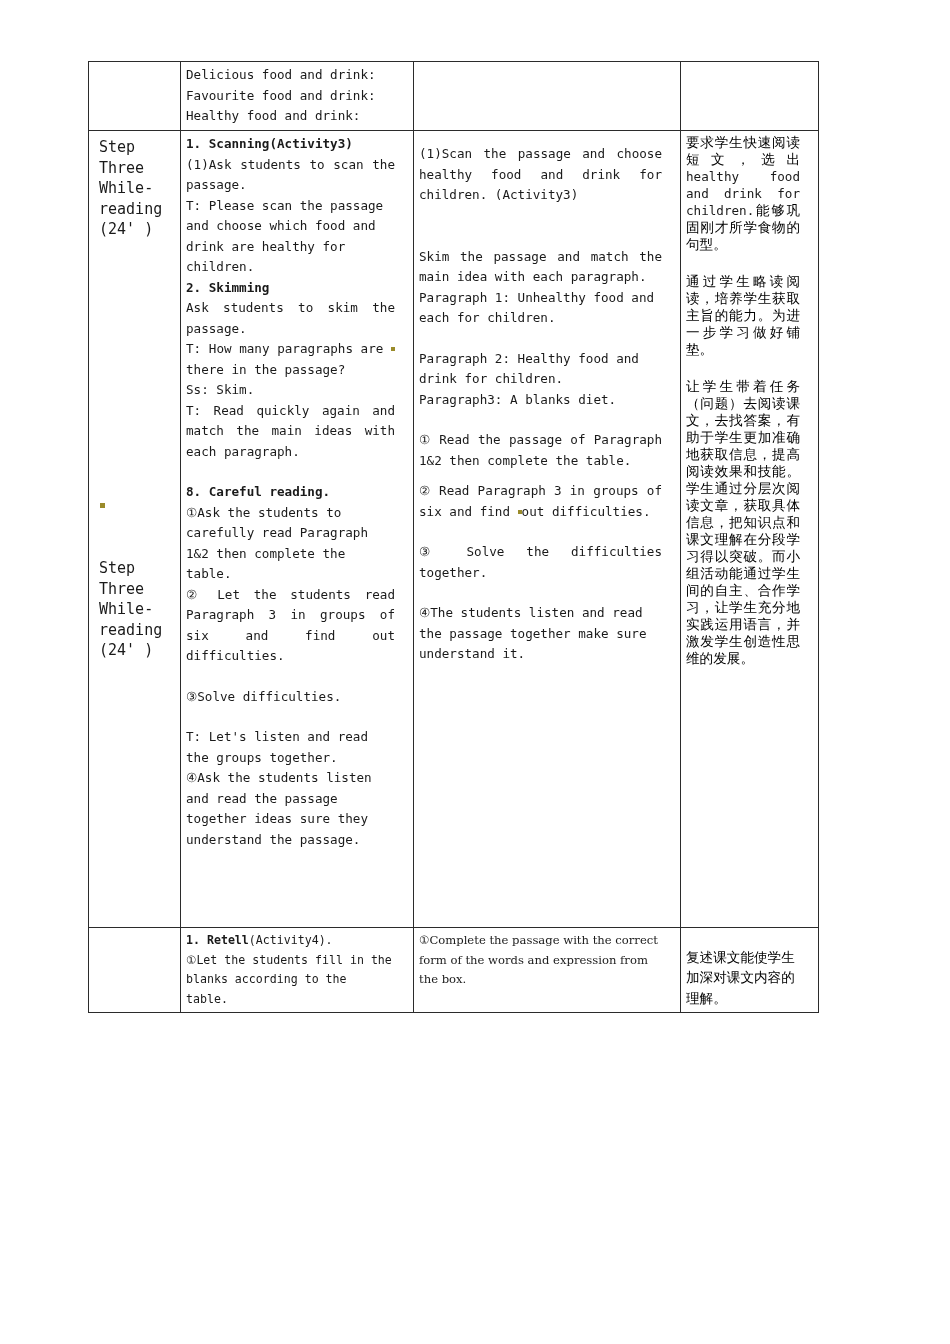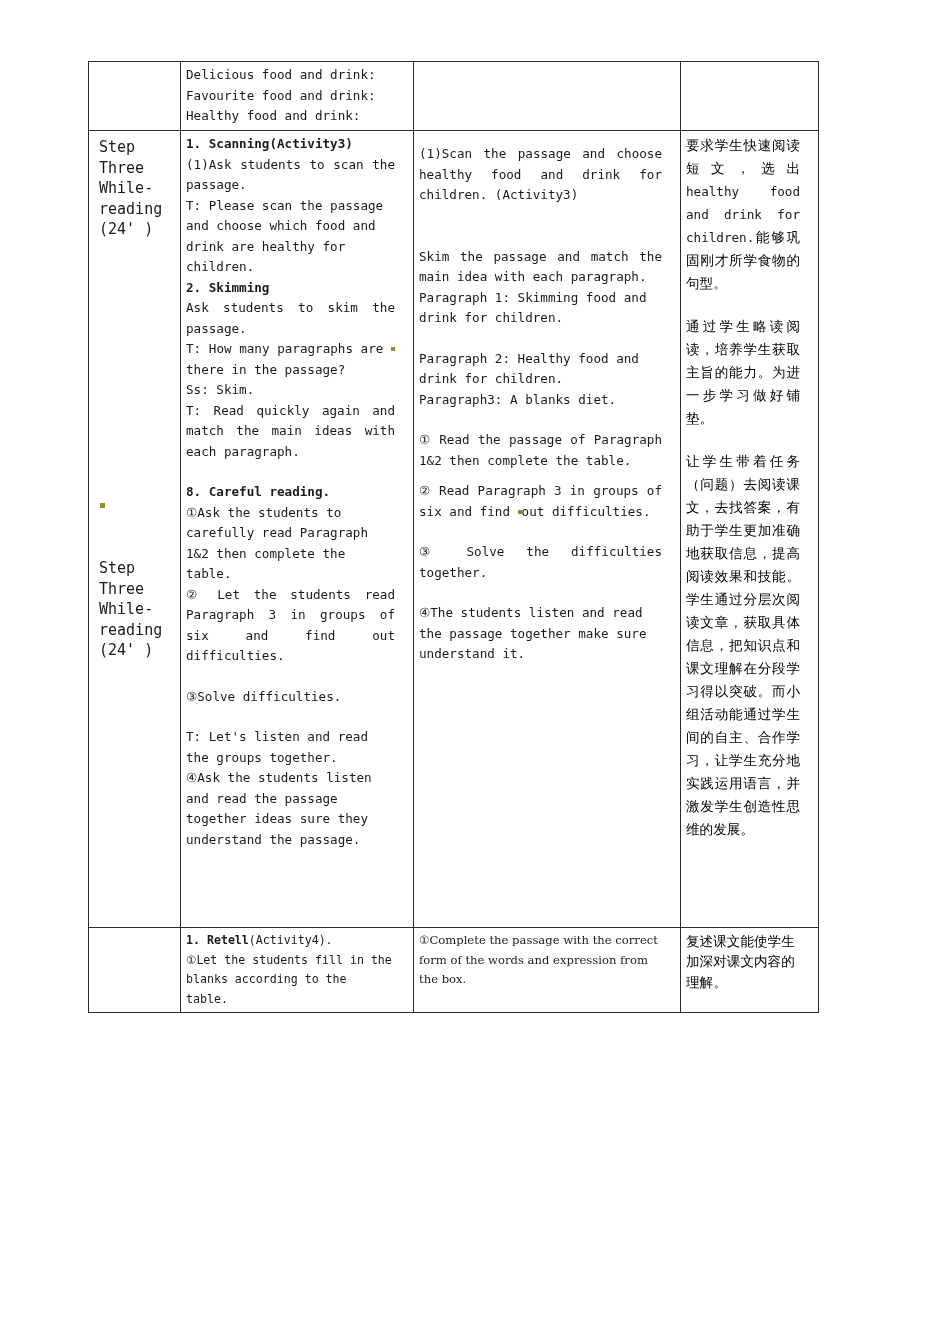--- a/index.html
+++ b/index.html
@@ -59,21 +59,21 @@
   .step-label {
     font-family: "DejaVu Sans Mono", "Liberation Mono", monospace;
     font-size: 15px;
     line-height: 20.5px;
     color: #1a1a1a;
     white-space: pre-wrap;
   }
   .cn {
     font-family: "DejaVu Sans", "Liberation Sans", sans-serif;
     font-size: 13.6px;
-    line-height: 23px;
+    line-height: 17px;
     color: #000000;
     text-align: justify;
     text-align-last: left;
     white-space: pre-wrap;
   }
   .cn .lat {
     font-family: "DejaVu Sans Mono", "Liberation Mono", monospace;
     font-size: 12.6px;
     color: #1a1a1a;
   }
@@ -83,20 +83,21 @@
     line-height: 19.6px;
     color: #1a1a1a;
     white-space: pre-wrap;
   }
   .small-cn {
     font-family: "DejaVu Sans", "Liberation Sans", sans-serif;
     font-size: 13.6px;
     line-height: 20.4px;
     color: #000000;
     white-space: pre-wrap;
+    margin-top: 16px;
   }
   .gap { display: block; height: 20px; }
   .gap-sm { display: block; height: 10px; }
   .gap-lg { display: block; height: 41px; }
 
   
   .mark {
     display: inline-block;
     width: 4px;
     height: 4px;
@@ -185,21 +186,21 @@
           <span class="gap"></span>
           <div class="en">T: Let's listen and read the groups together.</div>
           <div class="en">④Ask the students listen and read the passage together ideas sure they understand the passage.</div>
         </td>
 
         <td>
           <span class="gap-sm"></span>
           <div class="en en-just">(1)Scan the passage and choose healthy food and drink for children. (Activity3)</div>
           <span class="gap-lg"></span>
           <div class="en en-just">Skim the passage and match the main idea with each paragraph.</div>
-          <div class="en">Paragraph 1: Skimming food and drink for children.</div>
+          <div class="en">Paragraph 1: Unhealthy food and each for children.</div>
           <span class="gap"></span>
           <div class="en">Paragraph 2: Healthy food and drink for children.</div>
           <div class="en">Paragraph3: A blanks diet.</div>
           <span class="gap"></span>
           <div class="en en-just">① Read the passage of Paragraph 1&amp;2 then complete the table.</div>
           <span class="gap-sm"></span>
           <div class="en en-just"><span>② Read Paragraph 3 in groups of six and find </span><span class="mark"></span><span>out difficulties.</span></div>
           <span class="gap"></span>
           <div class="en en-just">③ Solve the difficulties together.</div>
           <span class="gap"></span>

